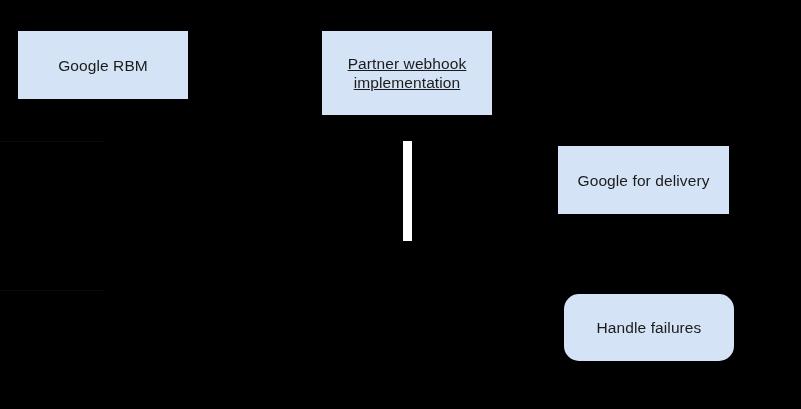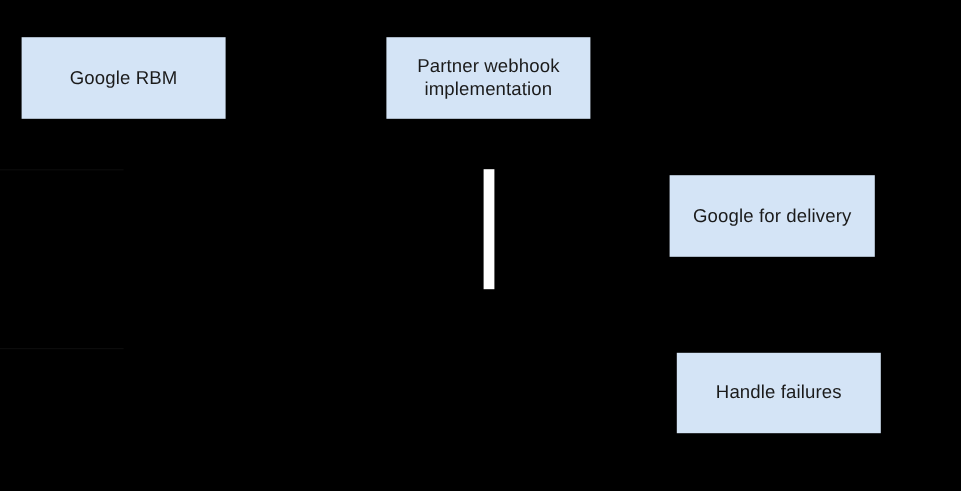--- a/index.html
+++ b/index.html
@@ -53,26 +53,26 @@
   <div class="connector-faint" style="left:0px; top:141px; width:103px; height:1px;"></div>
 
   <div class="connector-faint" style="left:0px; top:290px; width:103px; height:1px;"></div>
 
   <div class="connector-white" style="left:403px; top:141px; width:9px; height:100px;"></div>
 
   <div class="node" style="left:18px; top:31px; width:170px; height:68px;align-items:center;">
     <span class="label">Google RBM</span>
   </div>
 
-  <div class="node" style="left:322px; top:31px; width:170px; height:68px;">
+  <div class="node" style="left:322px; top:31px; width:170px; height:84px;text-decoration:underline;">
     <span class="label">Partner webhook
 implementation</span>
   </div>
 
   <div class="node" style="left:558px; top:146px; width:171px; height:68px;">
     <span class="label">Google for delivery</span>
   </div>
 
-  <div class="node" style="left:564px; top:294px; width:170px; height:67px;">
+  <div class="node" style="left:564px; top:294px; width:170px; height:67px;border-radius:15px;">
     <span class="label">Handle failures</span>
   </div>
 
 </div>
 
 </body></html>

